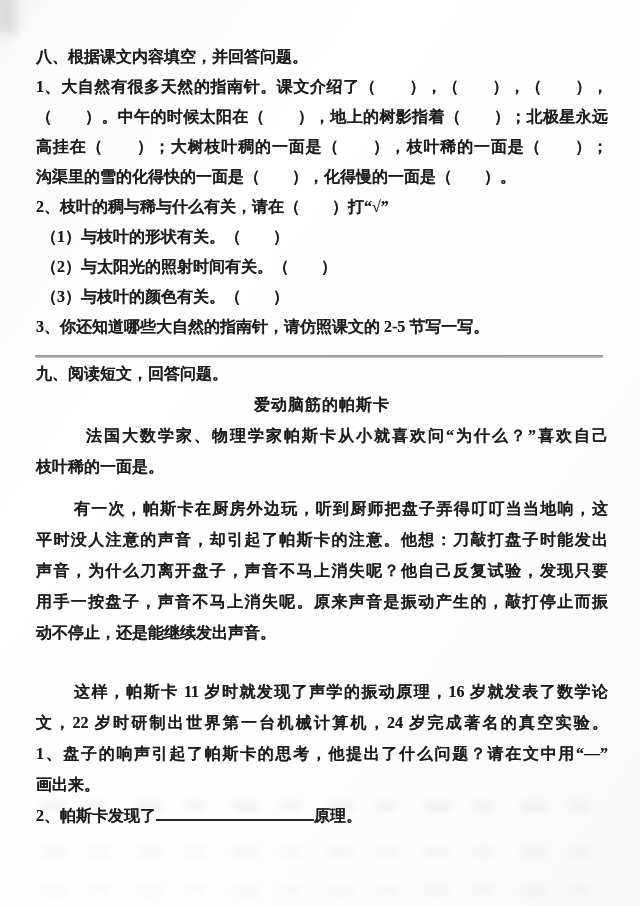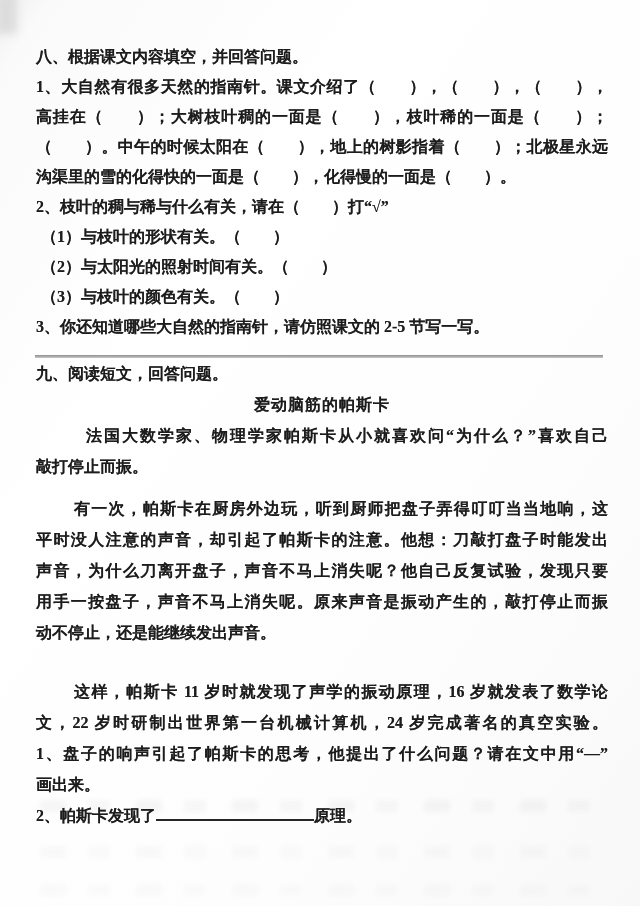--- a/index.html
+++ b/index.html
@@ -55,37 +55,37 @@
   .bleed.b3{top:884px;opacity:.05;}
 </style>
 </head>
 <body>
 
 <div class="smudge"></div>
 
 <div class="sec sec8">
   <div class="line">八、根据课文内容填空，并回答问题。</div>
   <div class="line fill">1、大自然有很多天然的指南针。课文介绍了（　　），（　　），（　　），</div>
+  <div class="line fill">（　　）。中午的时候太阳在（　　），地上的树影指着（　　）；北极星永远</div>
   <div class="line fill">高挂在（　　）；大树枝叶稠的一面是（　　），枝叶稀的一面是（　　）；</div>
-  <div class="line fill">（　　）。中午的时候太阳在（　　），地上的树影指着（　　）；北极星永远</div>
   <div class="line">沟渠里的雪的化得快的一面是（　　），化得慢的一面是（　　）。</div>
   <div class="line">2、枝叶的稠与稀与什么有关，请在（　　）打“√”</div>
   <div class="line opt">（1）与枝叶的形状有关。（　　）</div>
   <div class="line opt">（2）与太阳光的照射时间有关。（　　）</div>
   <div class="line opt">（3）与枝叶的颜色有关。（　　）</div>
   <div class="line">3、你还知道哪些大自然的指南针，请仿照课文的 2-5 节写一写。</div>
 </div>
 
 <div class="divider"></div>
 
 <div class="sec sec9">
   <div class="line">九、阅读短文，回答问题。</div>
   <div class="line title-line">爱动脑筋的帕斯卡</div>
   <div class="line fill ind3">法国大数学家、物理学家帕斯卡从小就喜欢问“为什么？”喜欢自己</div>
-  <div class="line">敲打停止而振。</div>
+  <div class="line">枝叶稀的一面是。</div>
   <div class="line fill ind2 gap">有一次，帕斯卡在厨房外边玩，听到厨师把盘子弄得叮叮当当地响，这</div>
   <div class="line fill">平时没人注意的声音，却引起了帕斯卡的注意。他想：刀敲打盘子时能发出</div>
   <div class="line fill">声音，为什么刀离开盘子，声音不马上消失呢？他自己反复试验，发现只要</div>
   <div class="line fill">用手一按盘子，声音不马上消失呢。原来声音是振动产生的，敲打停止而振</div>
   <div class="line">动不停止，还是能继续发出声音。</div>
   <div class="line fill ind2">这样，帕斯卡 11 岁时就发现了声学的振动原理，16 岁就发表了数学论</div>
   <div class="line fill">文，22 岁时研制出世界第一台机械计算机，24 岁完成著名的真空实验。</div>
   <div class="line fill">1、盘子的响声引起了帕斯卡的思考，他提出了什么问题？请在文中用“—”</div>
   <div class="line">画出来。</div>
   <div class="line"><span>2、帕斯卡发现了</span><span class="blank"></span><span>原理。</span></div>

